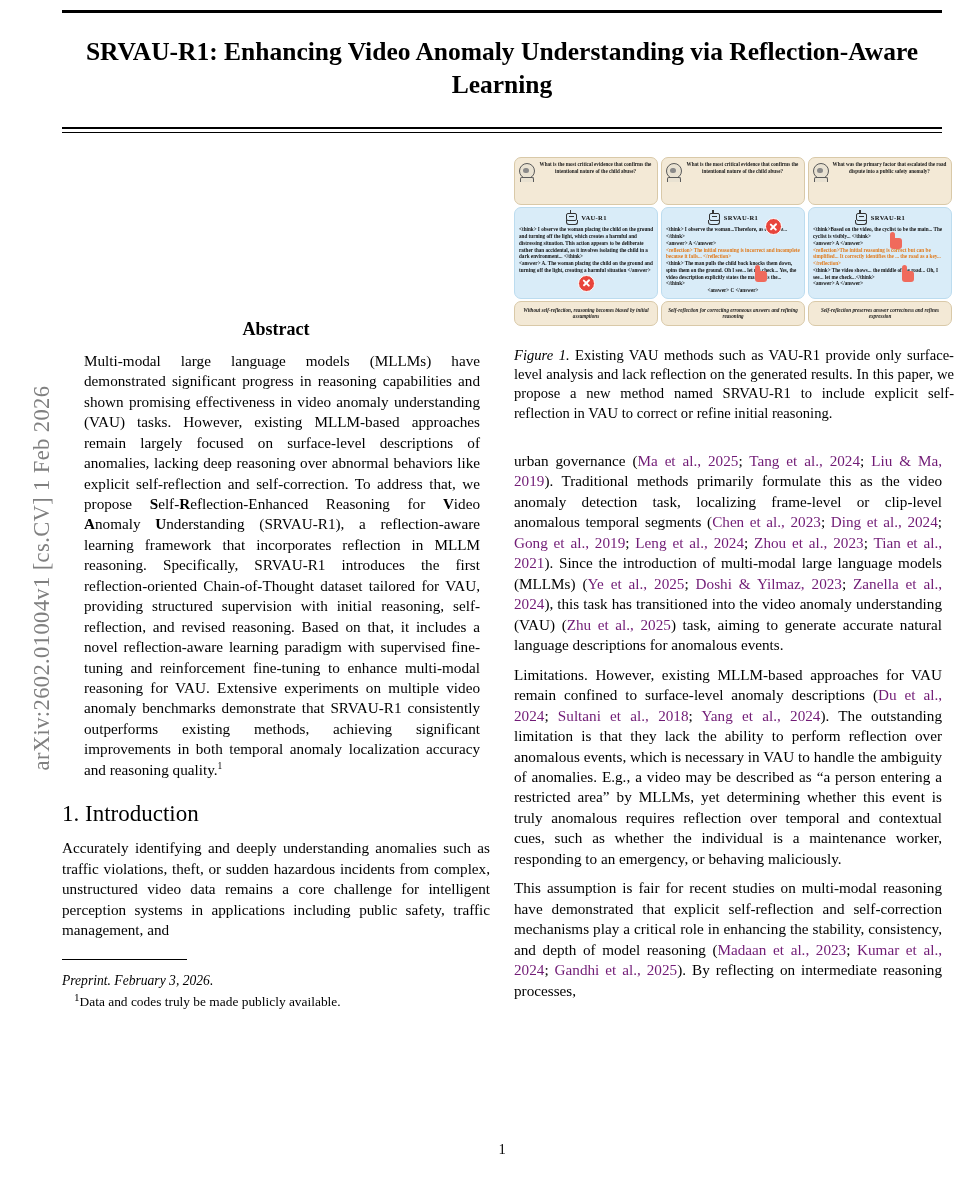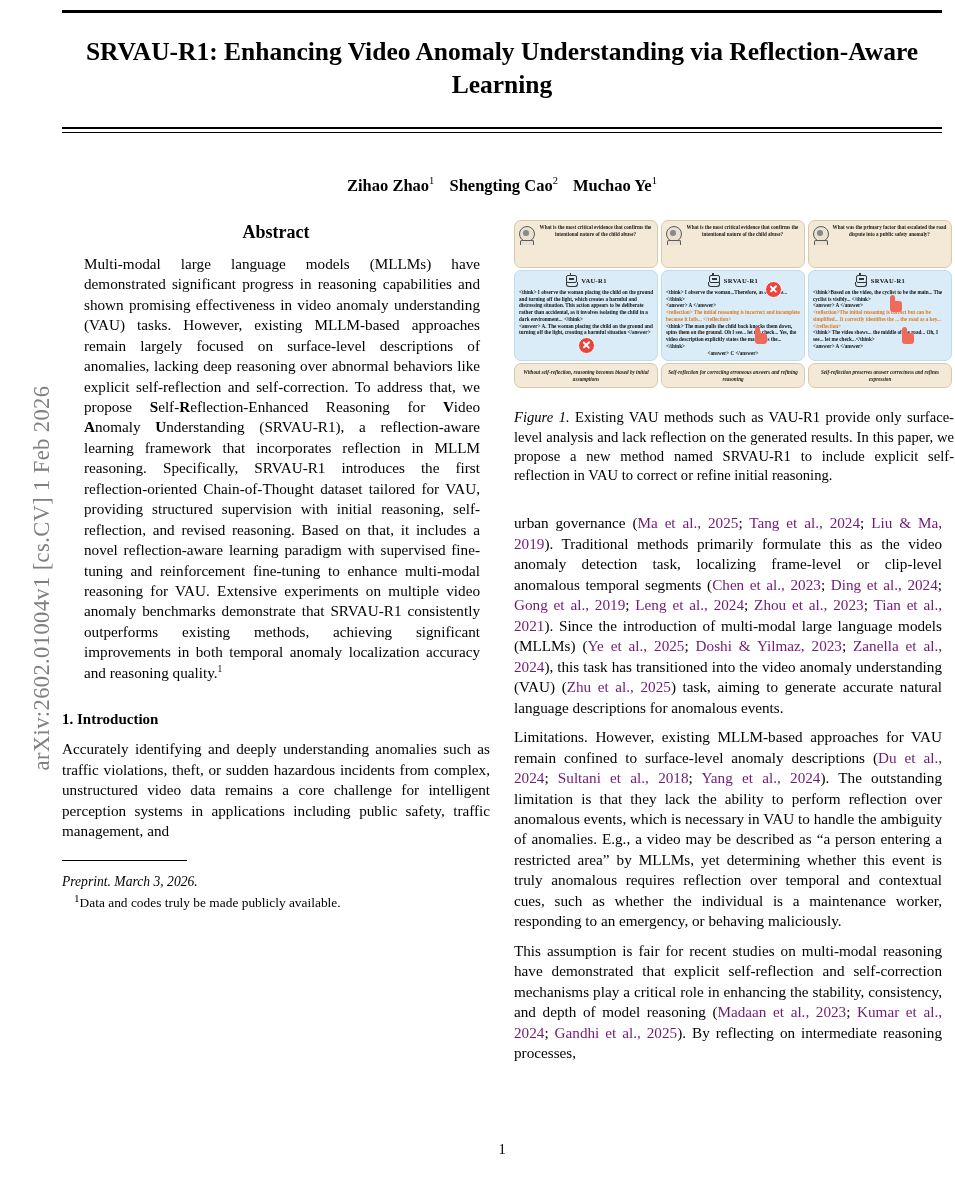--- a/index.html
+++ b/index.html
@@ -23,33 +23,33 @@
     margin:22px 22px 0 22px;font-family:"Liberation Serif",serif;
   }
   .title-rules{margin-top:26px;}
   .rule-thin{height:1.2px;background:#000;width:100%;margin-top:3px;}
   .authors{
     text-align:center;font-weight:bold;font-size:16.5px;margin-top:42px;
   }
   .authors sup{font-weight:normal;font-size:10.5px;vertical-align:super;}
   .authors .gap{display:inline-block;width:11px;}
 
-  .cols{display:flex;margin-top:26px;gap:24px;}
+  .cols{display:flex;margin-top:26px;gap:24px;align-items:flex-end;}
   .col{width:428px;}
   .col.right{width:428px;}
 
   .abs-head{text-align:center;font-weight:bold;font-size:18px;margin-bottom:11px;}
   .abs-body{
     font-size:15.2px;line-height:1.345;text-align:justify;
     margin:0 10px 0 22px;text-justify:inter-word;hyphens:none;
   }
   .abs-body b{font-weight:bold;}
   .abs-body sup{font-size:9.5px;vertical-align:super;}
 
-  .sec-head{font-size:15px;font-weight:bold;margin:28px 0 11px 0;}
+  .sec-head{font-size:23px;font-weight:normal;margin:21px 0 11px 0;}
   .para{font-size:15.2px;line-height:1.348;text-align:justify;margin:0 0 9px 0;}
   .para.tight{margin-bottom:16px;}
   .cite{color:#701a75;}
   .bold-lead{font-weight:normal;}
 
   .footsep{width:125px;height:1.2px;background:#000;margin:18px 0 6px 0;}
   .foot{font-size:13.4px;line-height:1.30;text-align:justify;}
   .foot sup{font-size:9px;vertical-align:super;}
   .foot-pre{font-size:13.6px;font-style:italic;margin-top:13px;}
   .foot-note{font-size:13.4px;margin-top:2px;text-indent:12px;}
@@ -131,39 +131,34 @@
 
   <div class="rule top"></div>
 
   <div class="title">SRVAU-R1: Enhancing Video Anomaly Understanding via Reflection-Aware Learning</div>
 
   <div class="title-rules">
     <div class="rule"></div>
     <div class="rule-thin"></div>
   </div>
 
-  <div class="authors">
-    <span>Zihao Zhao</span><sup>1</sup><span class="gap"></span>
-    <span>Shengting Cao</span><sup>2</sup><span class="gap"></span>
-    <span>Muchao Ye</span><sup>1</sup>
-  </div>
 
   <div class="cols">
 
     <div class="col left">
 
       <div class="abs-head">Abstract</div>
 
       <div class="abs-body"><span>Multi-modal large language models (MLLMs) have demonstrated significant progress in reasoning capabilities and shown promising effectiveness in video anomaly understanding (VAU) tasks. However, existing MLLM-based approaches remain largely focused on surface-level descriptions of anomalies, lacking deep reasoning over abnormal behaviors like explicit self-reflection and self-correction. To address that, we propose </span><b>S</b><span>elf-</span><b>R</b><span>eflection-Enhanced Reasoning for </span><b>V</b><span>ideo </span><b>A</b><span>nomaly </span><b>U</b><span>nderstanding (SRVAU-R1), a reflection-aware learning framework that incorporates reflection in MLLM reasoning. Specifically, SRVAU-R1 introduces the first reflection-oriented Chain-of-Thought dataset tailored for VAU, providing structured supervision with initial reasoning, self-reflection, and revised reasoning. Based on that, it includes a novel reflection-aware learning paradigm with supervised fine-tuning and reinforcement fine-tuning to enhance multi-modal reasoning for VAU. Extensive experiments on multiple video anomaly benchmarks demonstrate that SRVAU-R1 consistently outperforms existing methods, achieving significant improvements in both temporal anomaly localization accuracy and reasoning quality.</span><sup>1</sup></div>
 
       <div class="sec-head">1. Introduction</div>
       <div class="para tight">Accurately identifying and deeply understanding anomalies such as traffic violations, theft, or sudden hazardous incidents from complex, unstructured video data remains a core challenge for intelligent perception systems in applications including public safety, traffic management, and</div>
 
       <div class="footsep"></div>
-      <div class="foot-pre">Preprint. March 3, 2026.</div>
+      <div class="foot-pre">Preprint. February 3, 2026.</div>
       <div class="foot-note"><sup>1</sup><span>Data and codes truly be made publicly available.</span></div>
     </div>
 
     <div class="col right">
 
       <div class="figure">
         <div class="fig-panels">
 
           <div class="panel">
             <div class="q-box">

